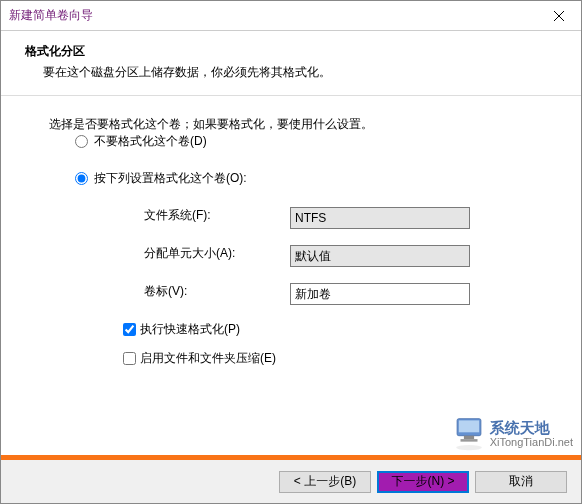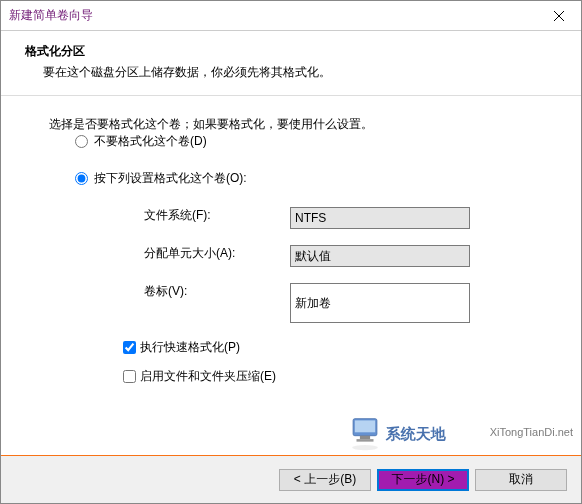--- a/index.html
+++ b/index.html
@@ -14,29 +14,29 @@
 .divider { border: none; border-top: 1px solid #ddd; margin: 0; }
 .content { padding: 20px 48px 10px 48px; }
 .instruction { }
 .radio-group { padding-left: 26px; }
 .radio-row { display: flex; align-items: center; margin-bottom: 20px; cursor: pointer; }
 .radio-row input[type="radio"] { margin-right: 6px; width: 13px; height: 13px; }
 .form-section { padding-left: 48px; }
 .form-row { display: flex; align-items: flex-start; margin-bottom: 16px; margin-left: 21px; }
 .form-label { width: 146px; font-size: 12px; }
 .form-select { width: 180px; height: 22px; font-size: 12px; border: 1px solid #7a7a7a; background: #e5e5e5; padding-left: 4px; }
-.form-input { width: 180px; height: 40px; font-size: 12px; border: 1px solid #7a7a7a; padding-left: 4px; background: #fff; }
+.form-input { width: 180px; height: 22px; font-size: 12px; border: 1px solid #7a7a7a; padding-left: 4px; background: #fff; }
 .checkbox-row { display: flex; align-items: center; margin-bottom: 12px; cursor: pointer; }
 .checkbox-row input[type="checkbox"] { margin-right: 4px; width: 13px; height: 13px; }
-.footer { position: absolute; bottom: 0; left: 0; right: 0; height: 48px; border-top: 1px solid #f97316; display: flex; align-items: center; justify-content: flex-end; padding-right: 14px; gap: 6px; background: #f0f0f0; }
+.footer { position: absolute; bottom: 0; left: 0; right: 0; height: 48px; border-top: 5px solid #f97316; display: flex; align-items: center; justify-content: flex-end; padding-right: 14px; gap: 6px; background: #f0f0f0; }
 .btn { min-width: 92px; height: 22px; font-size: 12px; border: 1px solid #adadad; background: #e1e1e1; cursor: pointer; padding: 0 10px; }
 .btn-primary { border: 2px solid #0078d7; background: #a21caf; }
 .watermark { position: absolute; right: 8px; bottom: 52px; display: flex; align-items: center; gap: 4px; opacity: 0.85; pointer-events: none; }
 .watermark-icon { width: 34px; height: 34px; }
-.watermark-text { display: flex; line-height: 1.1; gap: 44px; }
+.watermark-text { display: flex; flex-direction: column; line-height: 1.1; }
 .watermark-cn { font-size: 15px; font-weight: bold; color: #2a5aa0; }
 .watermark-url { font-size: 11px; color: #666; }
 select { appearance: none; -webkit-appearance: none; background-image: linear-gradient(45deg, transparent 50%, #555 50%), linear-gradient(135deg, #555 50%, transparent 50%); background-position: calc(100% - 12px) 8px, calc(100% - 8px) 8px; background-size: 4px 4px, 4px 4px; background-repeat: no-repeat; }
 </style>
 </head>
 <body>
 
 <div class="titlebar">
   <span class="titlebar-title">新建简单卷向导</span>
   <div class="close-btn">

